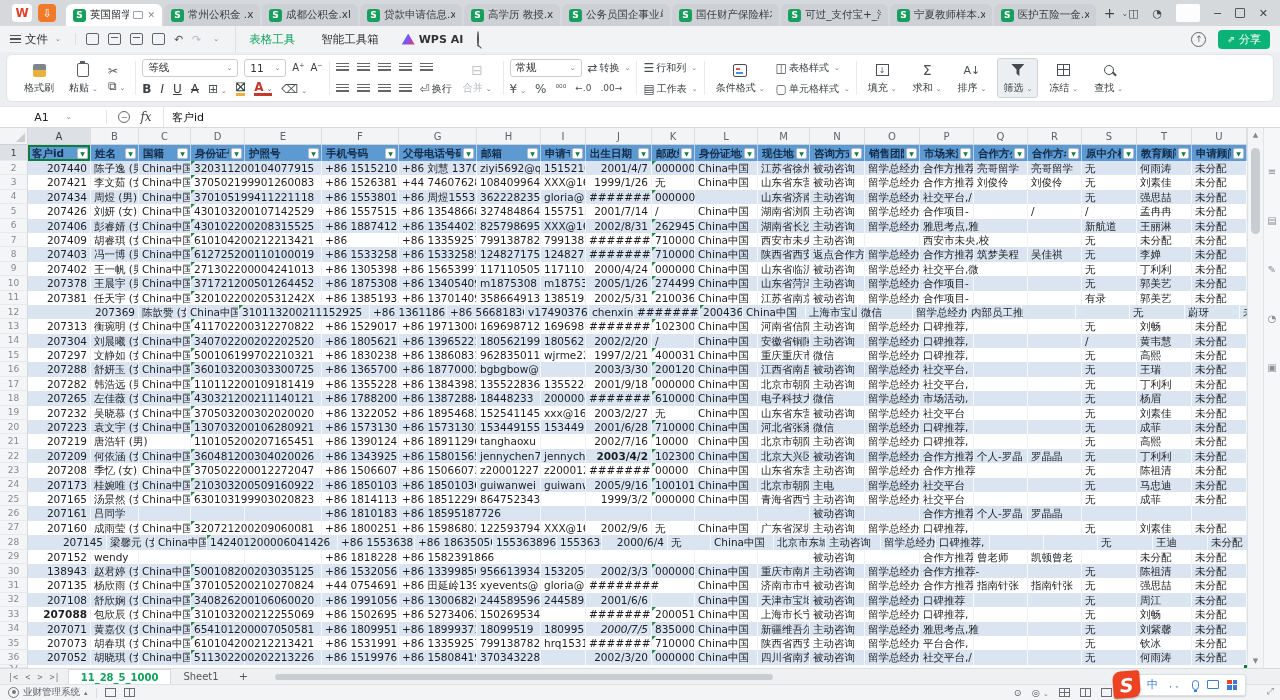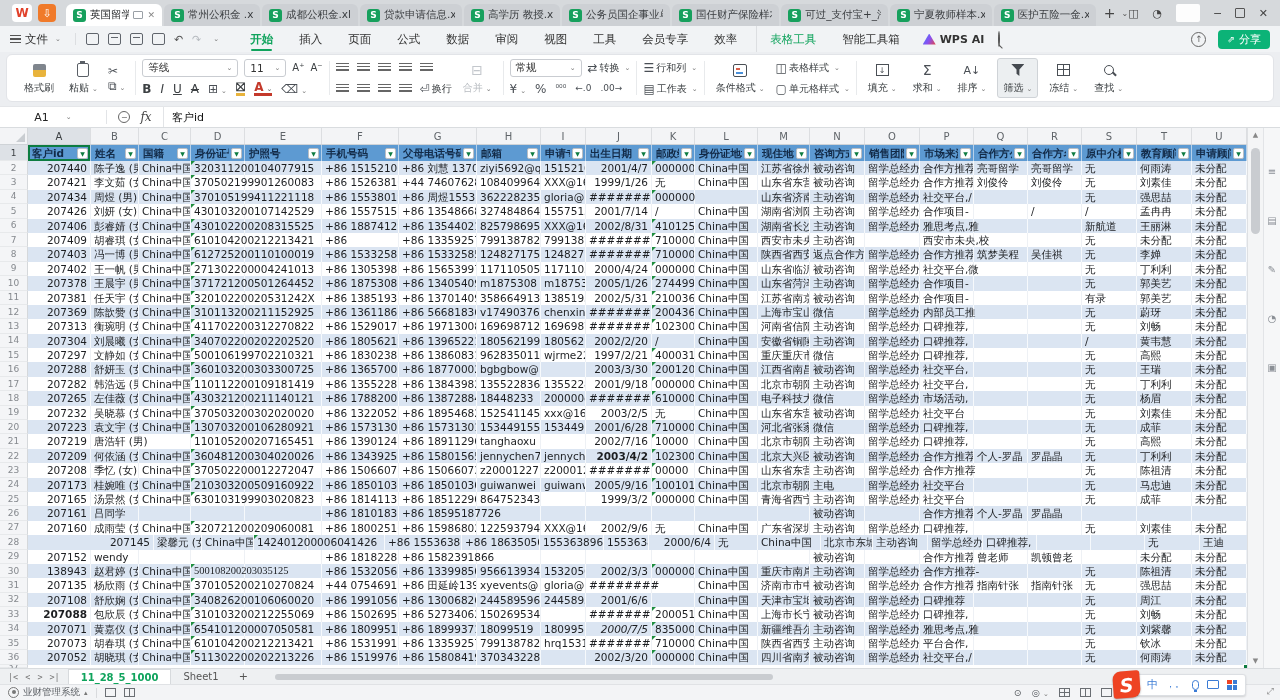--- a/index.html
+++ b/index.html
@@ -243,32 +243,20 @@
   </div>
   <div class="qicons">
     <span class="qi"></span>
     <span class="qi i2"></span>
     <span class="qi i2"></span>
     <span class="qi"></span>
     <span class="arr">↶</span>
     <span class="arr" style="color:#b7bbc0">↷</span>
     <span class="dn">⌄</span>
   </div>
-  <div class="mtabs" id="menutabs">
-      <div class="mtab active">开始</div>
-      <div class="mtab">插入</div>
-      <div class="mtab">页面</div>
-      <div class="mtab">公式</div>
-      <div class="mtab">数据</div>
-      <div class="mtab">审阅</div>
-      <div class="mtab">视图</div>
-      <div class="mtab">工具</div>
-      <div class="mtab">会员专享</div>
-      <div class="mtab">效率</div>
-    </div>
   <div class="mtab green" style="border-left:1px solid #dcdee1;margin-left:6px;">表格工具</div>
   <div class="mtab">智能工具箱</div>
   <div class="aibrand">
     <span class="aitri"></span>
     <span>WPS AI</span>
   </div>
   <div style="margin-left:14px;"><span class="searchic"></span></div>
   <div class="mb-right">
     <span class="circup">↑</span>
     <span class="sharebtn">
@@ -672,21 +660,21 @@
           <div class="cell ar" style="width: 63px;">207406</div>
           <div class="cell" style="width: 48px;">彭睿婧 (女</div>
           <div class="cell" style="width: 52px;">China中国</div>
           <div class="cell ovf tri" style="width: 54px;">430102200208315525</div>
           <div class="cell" style="width: 77px;"></div>
           <div class="cell" style="width: 77px;">+86 18874129</div>
           <div class="cell" style="width: 78px;">+86 1354402198</div>
           <div class="cell" style="width: 64px;">825798695</div>
           <div class="cell" style="width: 45px;">XXX@163.c</div>
           <div class="cell ar" style="width: 66px;">2002/8/31</div>
-          <div class="cell tri" style="width: 43px;">410125</div>
+          <div class="cell tri" style="width: 43px;">262945</div>
           <div class="cell" style="width: 63px;">China中国</div>
           <div class="cell" style="width: 52px;">湖南省长沙</div>
           <div class="cell" style="width: 55px;">主动咨询</div>
           <div class="cell" style="width: 55px;">留学总经办</div>
           <div class="cell ovf" style="width: 54px;">雅思考点,雅</div>
           <div class="cell" style="width: 54px;"></div>
           <div class="cell" style="width: 54px;"></div>
           <div class="cell" style="width: 55px;">新航道</div>
           <div class="cell" style="width: 55px;">王丽淋</div>
           <div class="cell" style="width: 55px;">未分配</div>
@@ -806,21 +794,21 @@
           <div class="cell" style="width: 55px;">留学总经办</div>
           <div class="cell ovf" style="width: 54px;">合作项目-</div>
           <div class="cell" style="width: 54px;"></div>
           <div class="cell" style="width: 54px;"></div>
           <div class="cell" style="width: 55px;">有录</div>
           <div class="cell" style="width: 55px;">郭美艺</div>
           <div class="cell" style="width: 55px;">未分配</div>
         </div>
         <div class="grow band">
           <div class="gut">12</div>
-          <div class="cell ar" style="width: 63px;">207369</div>
+          <div class="cell ar" style="width: 63px; margin-left: 48px;">207369</div>
           <div class="cell" style="width: 48px;">陈歆赞 (女</div>
           <div class="cell" style="width: 52px;">China中国</div>
           <div class="cell ovf tri" style="width: 54px;">310113200211152925</div>
           <div class="cell" style="width: 77px;"></div>
           <div class="cell" style="width: 77px;">+86 13611860</div>
           <div class="cell" style="width: 78px;">+86 56681836</div>
           <div class="cell" style="width: 64px;">v17490376</div>
           <div class="cell" style="width: 45px;">chenxinyur</div>
           <div class="cell ar" style="width: 66px;">########</div>
           <div class="cell tri" style="width: 43px;">200436</div>
@@ -983,21 +971,21 @@
           <div class="gut">19</div>
           <div class="cell ar" style="width: 63px;">207232</div>
           <div class="cell" style="width: 48px;">吴晓慕 (女</div>
           <div class="cell" style="width: 52px;">China中国</div>
           <div class="cell ovf tri" style="width: 54px;">370503200302020020</div>
           <div class="cell" style="width: 77px;"></div>
           <div class="cell" style="width: 77px;">+86 13220522</div>
           <div class="cell" style="width: 78px;">+86 1895468251</div>
           <div class="cell" style="width: 64px;">152541145</div>
           <div class="cell" style="width: 45px;">xxx@163.cc</div>
-          <div class="cell ar" style="width: 66px;">2003/2/5</div>
+          <div class="cell ar" style="width: 66px;">2003/2/27</div>
           <div class="cell" style="width: 43px;">无</div>
           <div class="cell" style="width: 63px;">China中国</div>
           <div class="cell" style="width: 52px;">山东省东营</div>
           <div class="cell" style="width: 55px;">被动咨询</div>
           <div class="cell" style="width: 55px;">留学总经办</div>
           <div class="cell ovf" style="width: 54px;">社交平台</div>
           <div class="cell" style="width: 54px;"></div>
           <div class="cell" style="width: 54px;"></div>
           <div class="cell" style="width: 55px;">无</div>
           <div class="cell" style="width: 55px;">刘素佳</div>
@@ -1190,21 +1178,21 @@
           <div class="cell" style="width: 55px;">留学总经办</div>
           <div class="cell ovf" style="width: 54px;">口碑推荐,</div>
           <div class="cell" style="width: 54px;"></div>
           <div class="cell" style="width: 54px;"></div>
           <div class="cell" style="width: 55px;">无</div>
           <div class="cell" style="width: 55px;">刘素佳</div>
           <div class="cell" style="width: 55px;">未分配</div>
         </div>
         <div class="grow band">
           <div class="gut">28</div>
-          <div class="cell ar" style="width: 79px; margin-left: 47px;">207145</div>
+          <div class="cell ar" style="width: 79px;">207145</div>
           <div class="cell" style="width: 48px;">梁馨元 (女</div>
           <div class="cell" style="width: 52px;">China中国</div>
           <div class="cell ovf tri" style="width: 54px;">142401200006041426</div>
           <div class="cell" style="width: 77px;"></div>
           <div class="cell" style="width: 77px;">+86 15536380</div>
           <div class="cell" style="width: 78px;">+86 1863505000</div>
           <div class="cell" style="width: 64px;">155363896</div>
           <div class="cell" style="width: 45px;">155363896</div>
           <div class="cell ar" style="width: 66px;">2000/6/4</div>
           <div class="cell" style="width: 43px;">无</div>
@@ -1241,21 +1229,21 @@
           <div class="cell ovf" style="width: 54px;">凯顿曾老</div>
           <div class="cell" style="width: 55px;"></div>
           <div class="cell" style="width: 55px;">未分配</div>
           <div class="cell" style="width: 55px;">未分配</div>
         </div>
         <div class="grow band">
           <div class="gut">30</div>
           <div class="cell ar" style="width: 63px;">138943</div>
           <div class="cell" style="width: 48px;">赵君婷 (女</div>
           <div class="cell" style="width: 52px;">China中国</div>
-          <div class="cell ovf tri" style="width: 54px; font-family: Liberation Serif, serif;">500108200203035125</div>
+          <div class="cell ovf tri" style="width: 54px;">500108200203035125</div>
           <div class="cell" style="width: 77px;"></div>
           <div class="cell" style="width: 77px;">+86 15320563</div>
           <div class="cell" style="width: 78px;">+86 1339985047</div>
           <div class="cell" style="width: 64px;">956613934</div>
           <div class="cell" style="width: 45px;">153205639</div>
           <div class="cell ar" style="width: 66px;">2002/3/3</div>
           <div class="cell tri" style="width: 43px;">000000</div>
           <div class="cell" style="width: 63px;">China中国</div>
           <div class="cell" style="width: 52px;">重庆市南岸</div>
           <div class="cell" style="width: 55px;">主动咨询</div>

